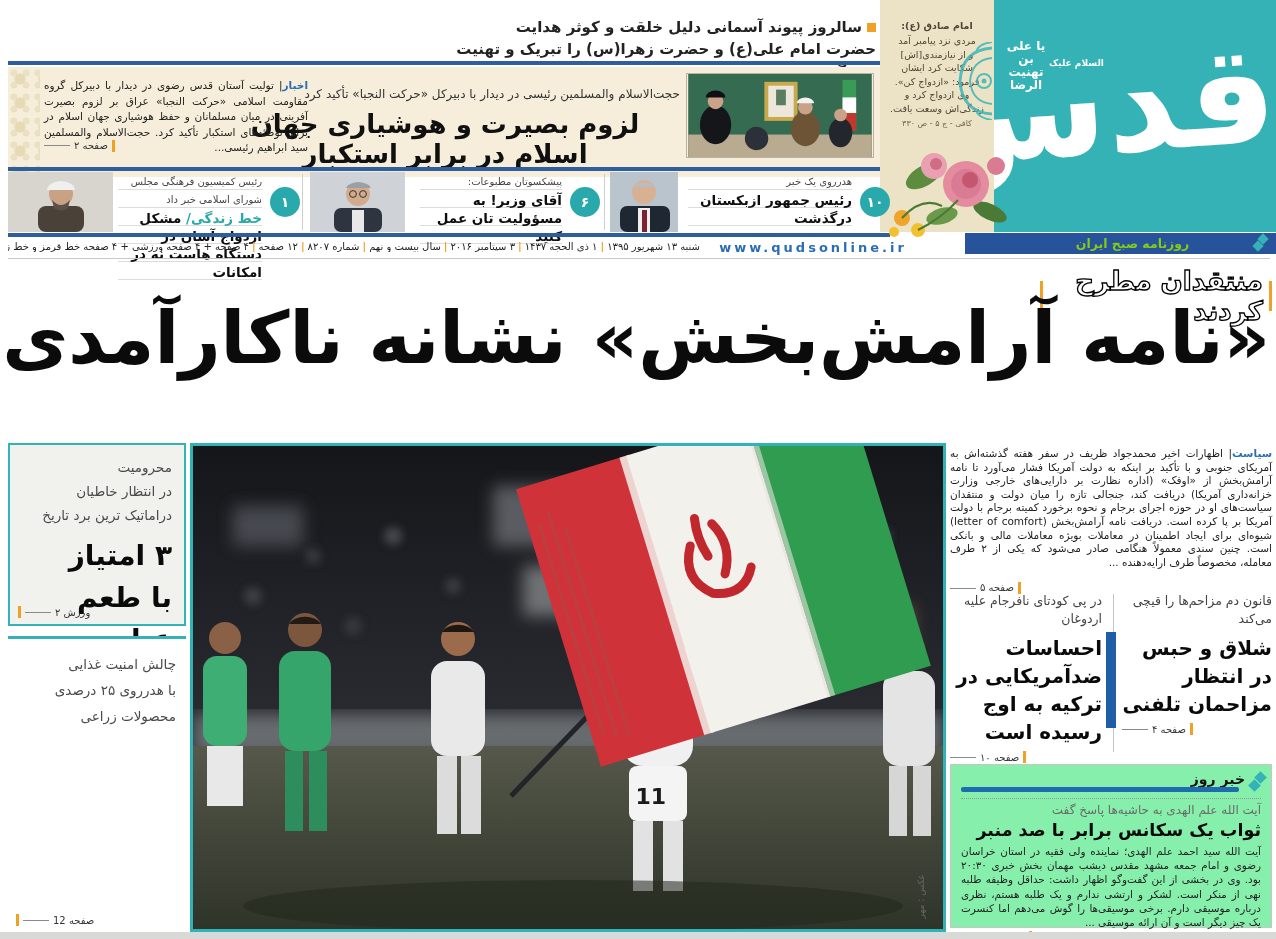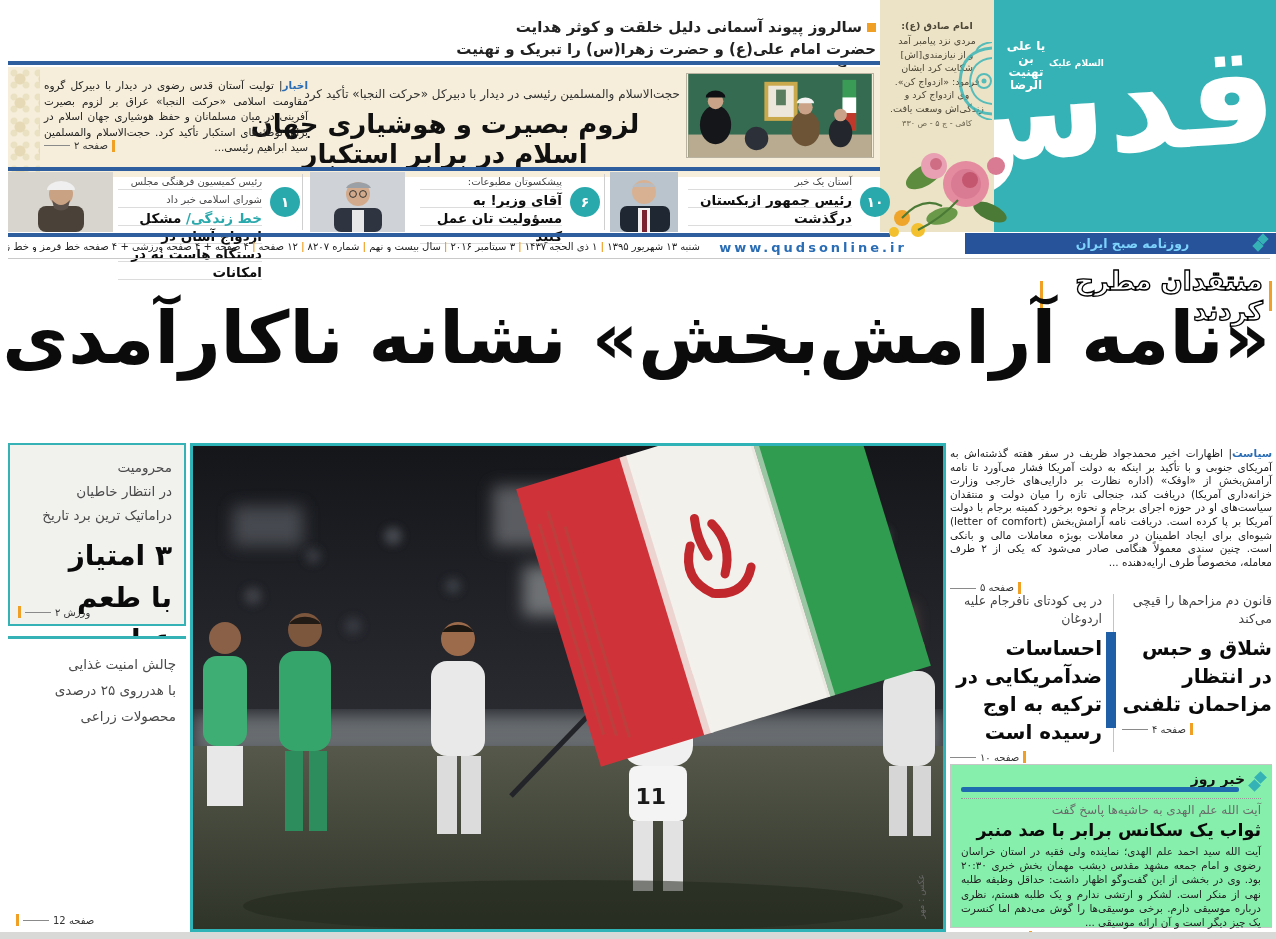--- a/index.html
+++ b/index.html
@@ -21,21 +21,21 @@
     font-size:138px;font-weight:bold;color:#fff;transform:rotate(-4deg);}
   .kufic{left:1003px;top:40px;width:46px;color:#fff;font-weight:bold;font-size:12px;
     line-height:13px;text-align:center;letter-spacing:1px;}
   .salam{left:1049px;top:58px;color:#fff;font-size:9px;font-weight:bold;}
   .hadith{left:880px;top:0;width:114px;height:232px;background:var(--hadith-beige);
     padding:20px 6px;text-align:center;color:#4c4636;}
   .hadith .who{font-size:9.5px;font-weight:bold;margin-bottom:3px;}
   .hadith .ln{font-size:9.5px;line-height:13.5px;}
   .hadith .ref{font-size:8px;margin-top:4px;color:#6b6450;}
   .m-strip{left:965px;top:233px;width:311px;height:21px;background:var(--dark-blue);
-    color:#7dd3fc;display:flex;align-items:center;justify-content:center;padding-left:24px;}
+    color:#84cc16;display:flex;align-items:center;justify-content:center;padding-left:24px;}
   .m-strip .tag{font-size:12.5px;font-weight:bold;letter-spacing:6px;}
   .m-diamond{left:1253px;top:235px;width:18px;height:18px;}
   .m-diamond i{position:absolute;width:8px;height:8px;background:var(--teal);transform:rotate(45deg);}
   .m-diamond i:nth-child(1){left:6px;top:0;}
   .m-diamond i:nth-child(2){left:1px;top:7px;}
 
   
   .greet{left:440px;top:16px;width:436px;text-align:right;font-weight:bold;color:#222;}
   .greet .l{font-size:15px;line-height:22px;}
   .bullet{display:inline-block;width:9px;height:9px;background:var(--orange);margin-left:5px;}
@@ -274,21 +274,21 @@
     <rect x="42" y="38" width="12" height="22" fill="#e8e8e8"></rect>
     <circle cx="48" cy="22" r="12" fill="#d3ab8c"></circle>
     <path d="M36 16 a13 8 0 0 1 25 0 z" fill="#9aa0a6"></path>
     <circle cx="43" cy="22" r="3.4" fill="none" stroke="#333" stroke-width="1"></circle>
     <circle cx="53" cy="22" r="3.4" fill="none" stroke="#333" stroke-width="1"></circle>
   </svg>
 </div>
 <div class="abs teaser t3">
   <span class="num">۱۰</span>
   <div class="txt">
-    <div class="k">آستان یک خبر</div>
+    <div class="k">هدرروی یک خبر</div>
     <div class="h ih">رئیس جمهور ازبکستان درگذشت</div>
   </div>
   <svg class="pic" style="width:68px;" viewBox="0 0 68 60">
     <rect width="68" height="60" fill="#b9c4cd"></rect>
     <rect x="10" y="34" width="50" height="26" rx="7" fill="#1f2733"></rect>
     <rect x="28" y="36" width="12" height="24" fill="#f0f0f0"></rect>
     <rect x="32" y="38" width="5" height="22" fill="#7a2230"></rect>
     <circle cx="34" cy="20" r="12" fill="#d8b193"></circle>
     <path d="M22 15 a13 7 0 0 1 24 0 z" fill="#b9bdc2"></path>
   </svg>

